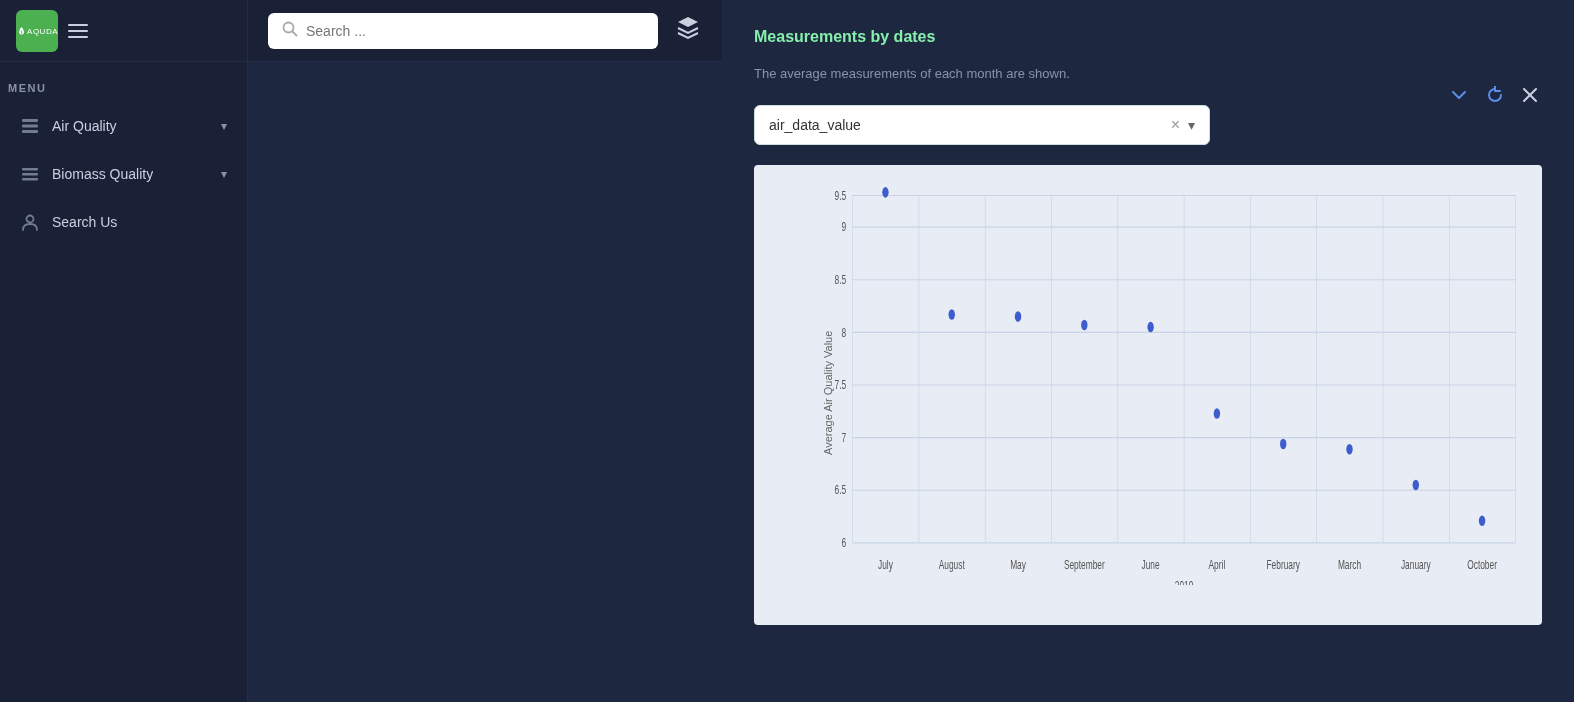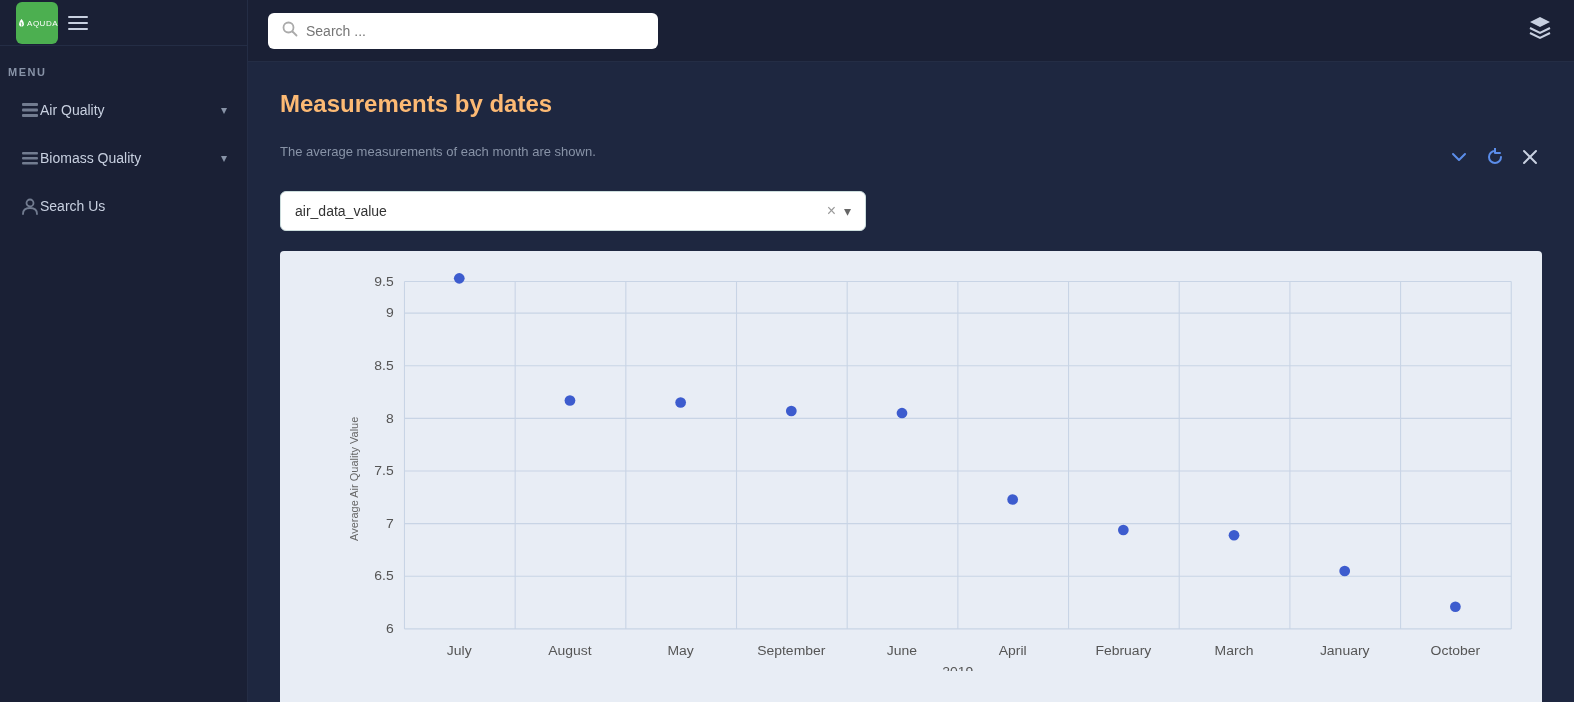--- a/index.html
+++ b/index.html
@@ -11,21 +11,21 @@
       background: #1a2035;
       display: flex;
       flex-direction: column;
       border-right: 1px solid #242d45;
       flex-shrink: 0;
     }
     .sidebar-header {
       display: flex;
       align-items: center;
       padding: 12px 16px;
-      height: 46px;
+      height: 62px;
       border-bottom: 1px solid #242d45;
       gap: 10px;
     }
     .logo-box {
       width: 42px;
       height: 42px;
       background: #4caf50;
       border-radius: 6px;
       display: flex;
       align-items: center;
@@ -57,21 +57,21 @@
       color: #8893a7;
       letter-spacing: 1.5px;
       padding: 20px 20px 8px 8px;
       font-weight: 600;
     }
     .nav-item {
       display: flex;
       align-items: center;
       padding: 14px 20px;
       cursor: pointer;
-      gap: 0;
+      gap: 12px;
       position: relative;
       color: #c8d0e0;
       font-size: 14px;
     }
     .nav-icon {
       width: 20px;
       height: 20px;
       opacity: 0.8;
       flex-shrink: 0;
     }
@@ -79,21 +79,21 @@
       margin-left: auto;
       font-size: 12px;
       color: #8893a7;
     }
     .nav-item-label { flex: 1; }
 
     
     .main {
       flex: 1;
       display: flex;
-      flex-direction: column;
+      flex-direction: row;
       background: #1e2740;
       overflow: hidden;
     }
     .topbar {
       display: flex;
       align-items: center;
       padding: 10px 20px;
       height: 62px;
       background: #1a2035;
       border-bottom: 1px solid #242d45;
@@ -131,29 +131,29 @@
       cursor: pointer;
     }
 
     
     .content-area {
       flex: 1;
       padding: 28px 32px;
       overflow-y: auto;
     }
     .section-title {
-      font-size: 24px;
+      font-size: 16px;
       font-weight: 600;
-      color: #fdba74;
-      margin-bottom: 26px;
+      color: #86efac;
+      margin-bottom: 20px;
     }
     .section-subtitle {
       font-size: 13px;
       color: #8893a7;
-      margin-bottom: 32px;
+      margin-bottom: 24px;
     }
     .card-toolbar {
       display: flex;
       justify-content: flex-end;
       gap: 10px;
       margin-bottom: 0;
       position: absolute;
       right: 32px;
       top: 84px;
     }
@@ -165,21 +165,21 @@
       font-size: 18px;
       padding: 2px 4px;
     }
     .toolbar-btn.close { color: #c8d0e0; }
 
     
     .dropdown-row {
       margin-bottom: 20px;
     }
     .dropdown-select {
-      width: 586px;
+      width: 456px;
       background: #fff;
       border: 1px solid #cdd;
       border-radius: 6px;
       padding: 10px 14px;
       display: flex;
       align-items: center;
       cursor: pointer;
       position: relative;
     }
     .dropdown-value {

